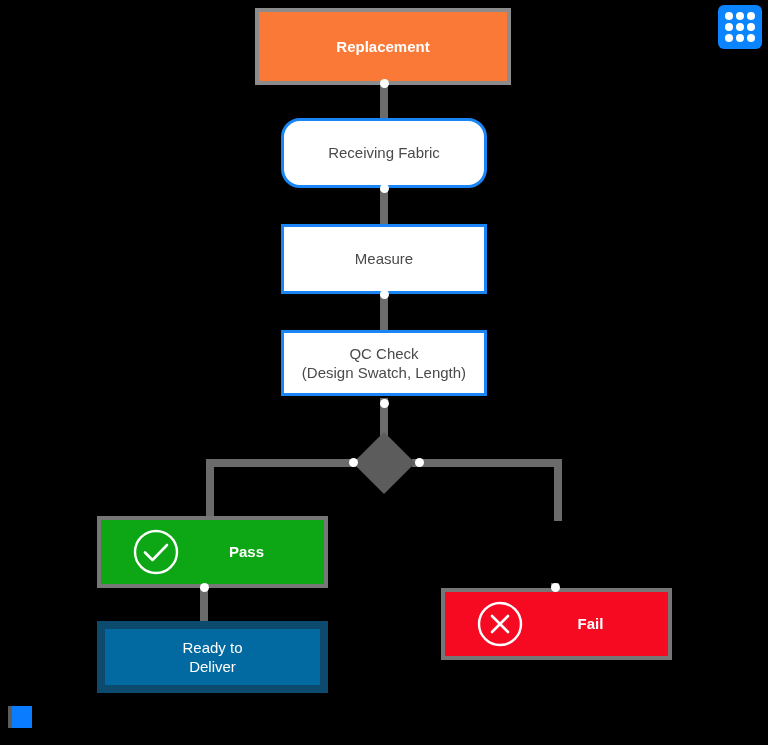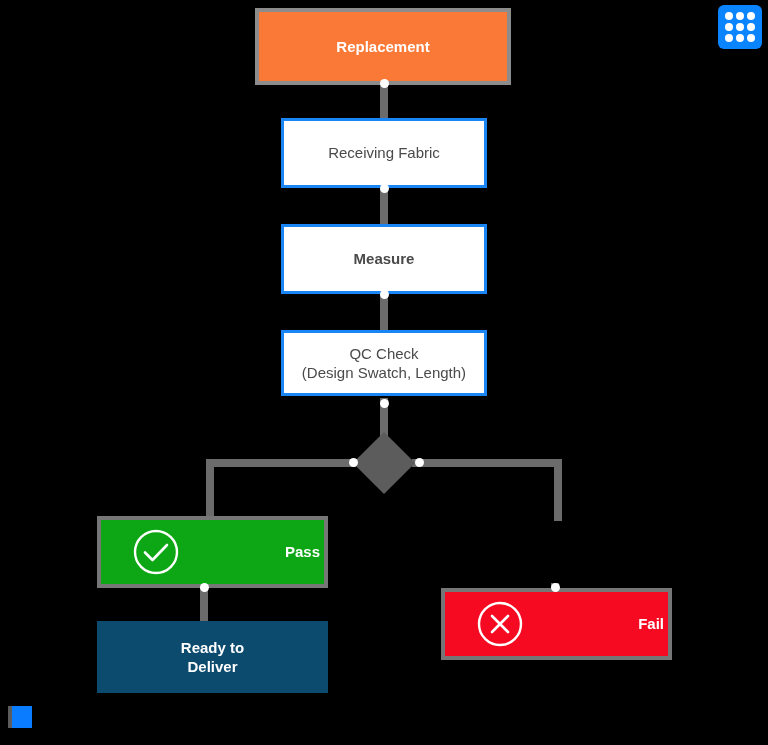--- a/index.html
+++ b/index.html
@@ -63,25 +63,25 @@
   
   .node-red {
     background: #f50a22;
     border: 4px solid #767676;
     color: #ffffff;
     font-size: 15px;
     font-weight: bold;
   }
   
   .node-orange {
-    background: #0c4a6e;
+    background: #0369a1;
     border: 8px solid #0c4a6e;
     color: #ffffff;
     font-size: 15px;
-    font-weight: bold;
+    font-weight: normal;
   }
   
   .node-yellow {
     background: #fadc00;
     border: 4px solid #d8d8d8;
     color: #4a4a4a;
     font-size: 15px;
     font-weight: bold;
   }
 
@@ -93,21 +93,21 @@
     top: 50%;
     transform: translateY(-50%);
     width: 50px;
     height: 50px;
   }
   .node-status .label {
     position: absolute;
     left: 0; right: 4px;
     top: 50%;
     transform: translateY(-50%);
-    text-align: right;
+    text-align: center;
     padding-left: 72px;
     box-sizing: border-box;
   }
 
   
   .conn {
     position: absolute;
     background: #6b6b6b;
     z-index: 2;
   }
@@ -190,26 +190,26 @@
 
   <div class="diamond" style="left:362px; top:441px;"></div>
   <div class="dot" style="left:349px; top:458px;"></div>
   <div class="dot" style="left:415px; top:458px;"></div>
 
   <div class="node node-orange-sel" style="left:255px; top:8px; width:256px; height:77px;">
     <span class="label">Replacement</span>
   </div>
   <div class="dot" style="left:380px; top:79px;"></div>
 
-  <div class="node node-process" style="left:281px; top:118px; width:206px; height:70px;">
+  <div class="node node-process" style="left:281px; top:118px; width:206px; height:70px;border-radius:19px;">
     <span class="label">Receiving Fabric</span>
   </div>
   <div class="dot" style="left:380px; top:184px;"></div>
 
-  <div class="node node-process" style="left:281px; top:224px; width:206px; height:70px;font-weight:bold;">
+  <div class="node node-process" style="left:281px; top:224px; width:206px; height:70px;">
     <span class="label">Measure</span>
   </div>
   <div class="dot" style="left:380px; top:290px;"></div>
 
   <div class="node node-process" style="left:281px; top:330px; width:206px; height:66px;">
     <span class="label">QC Check
 (Design Swatch, Length)</span>
   </div>
   <div class="dot" style="left:380px; top:399px;"></div>
 

